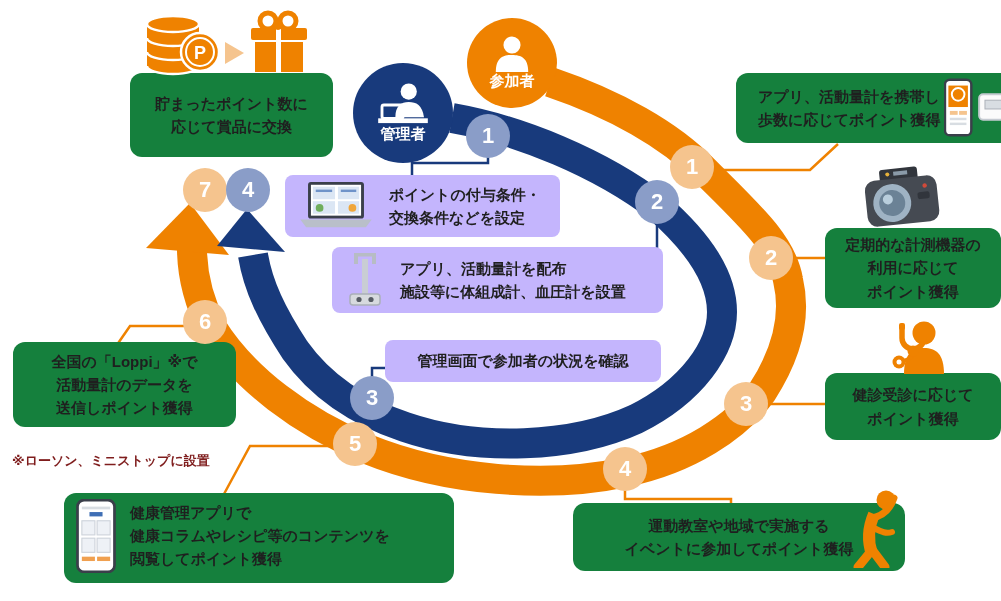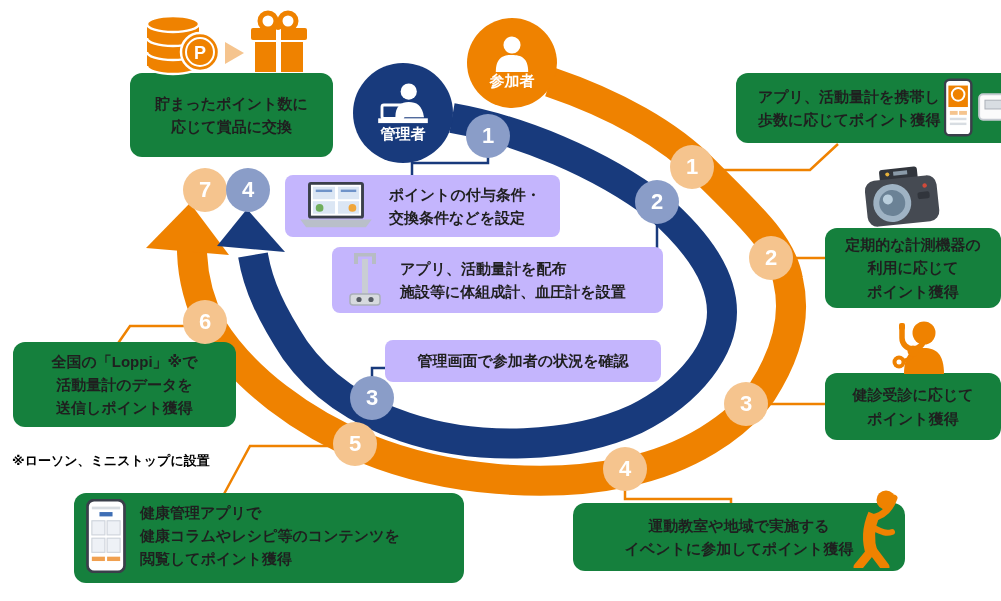--- a/index.html
+++ b/index.html
@@ -12,21 +12,21 @@
   .box-text{white-space:pre-line;font-weight:700;font-size:15px;line-height:1.55;}
   .center{justify-content:center;text-align:center;}
   .num{position:absolute;width:44px;height:44px;border-radius:50%;display:flex;align-items:center;
     justify-content:center;color:#fff;font-weight:700;font-size:22px;z-index:4;}
   .num-o{background:#f5c48e;}
   .num-b{background:#8a9dc8;}
   .mascot{position:absolute;border-radius:50%;display:flex;flex-direction:column;align-items:center;
     justify-content:center;z-index:5;color:#fff;}
   .mascot .mlabel{font-weight:700;font-size:15px;margin-top:0;}
   .icon-abs{position:absolute;z-index:4;}
-  .note{position:absolute;z-index:4;font-weight:700;font-size:13px;color:#000000;}
+  .note{position:absolute;z-index:4;font-weight:700;font-size:13px;color:#7f1d1d;}
 </style>
 </head>
 <body>
 
 <div id="canvas">
 
   <svg id="flow-svg" width="1001" height="601" viewBox="0 0 1001 601">
 
     <g>
       <path d="M 550,82 C 615,104 670,135 704,170
@@ -212,21 +212,21 @@
   <div class="box peach center" style="left:825px;top:373px;width:176px;height:67px;">
     <div class="box-text">健診受診に応じて
 ポイント獲得</div>
   </div>
 
   <div class="box peach center" style="left:573px;top:503px;width:332px;height:68px;">
     <div class="box-text">運動教室や地域で実施する
 イベントに参加してポイント獲得</div>
   </div>
 
-  <div class="box peach" style="left:74px;top:493px;width:390px;height:90px;padding:4px 10px 9px 12px;">
+  <div class="box peach" style="left:64px;top:493px;width:390px;height:90px;padding:4px 10px 9px 12px;">
     <svg width="40" height="74" viewBox="0 0 36 68">
       <rect x="1" y="1" width="34" height="66" rx="6" fill="#fff" stroke="#3a3f4a" stroke-width="2.5"></rect>
       <rect x="5" y="7" width="26" height="2.5" fill="#d8dde2"></rect>
       <rect x="12" y="12" width="12" height="4" fill="#3f6fb5"></rect>
       <rect x="5" y="20" width="12" height="13" fill="#eef1f6" stroke="#ccd2da" stroke-width="1"></rect>
       <rect x="19" y="20" width="12" height="13" fill="#eef1f6" stroke="#ccd2da" stroke-width="1"></rect>
       <rect x="5" y="36" width="12" height="13" fill="#eef1f6" stroke="#ccd2da" stroke-width="1"></rect>
       <rect x="19" y="36" width="12" height="13" fill="#eef1f6" stroke="#ccd2da" stroke-width="1"></rect>
       <rect x="5" y="53" width="12" height="4" fill="#f0a050"></rect>
       <rect x="19" y="53" width="12" height="4" fill="#f0a050"></rect>

